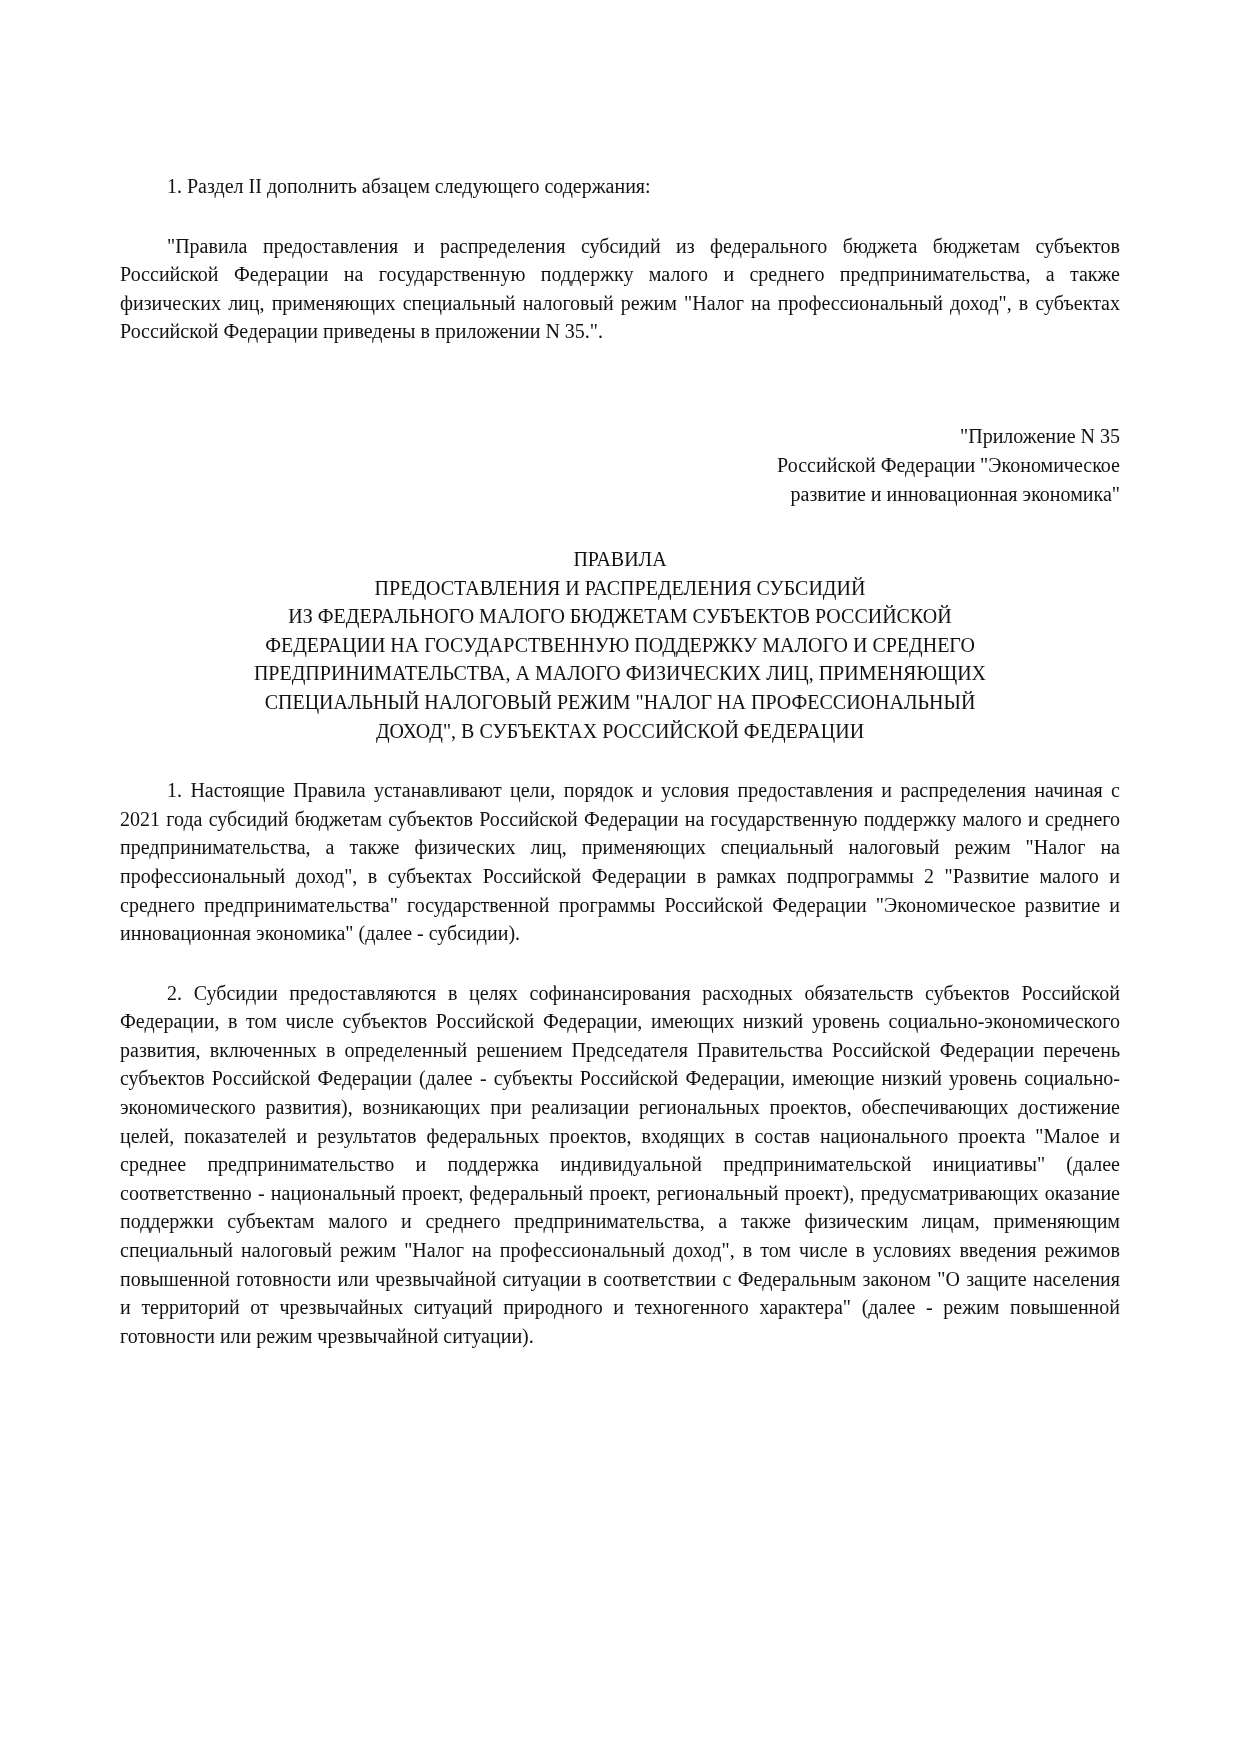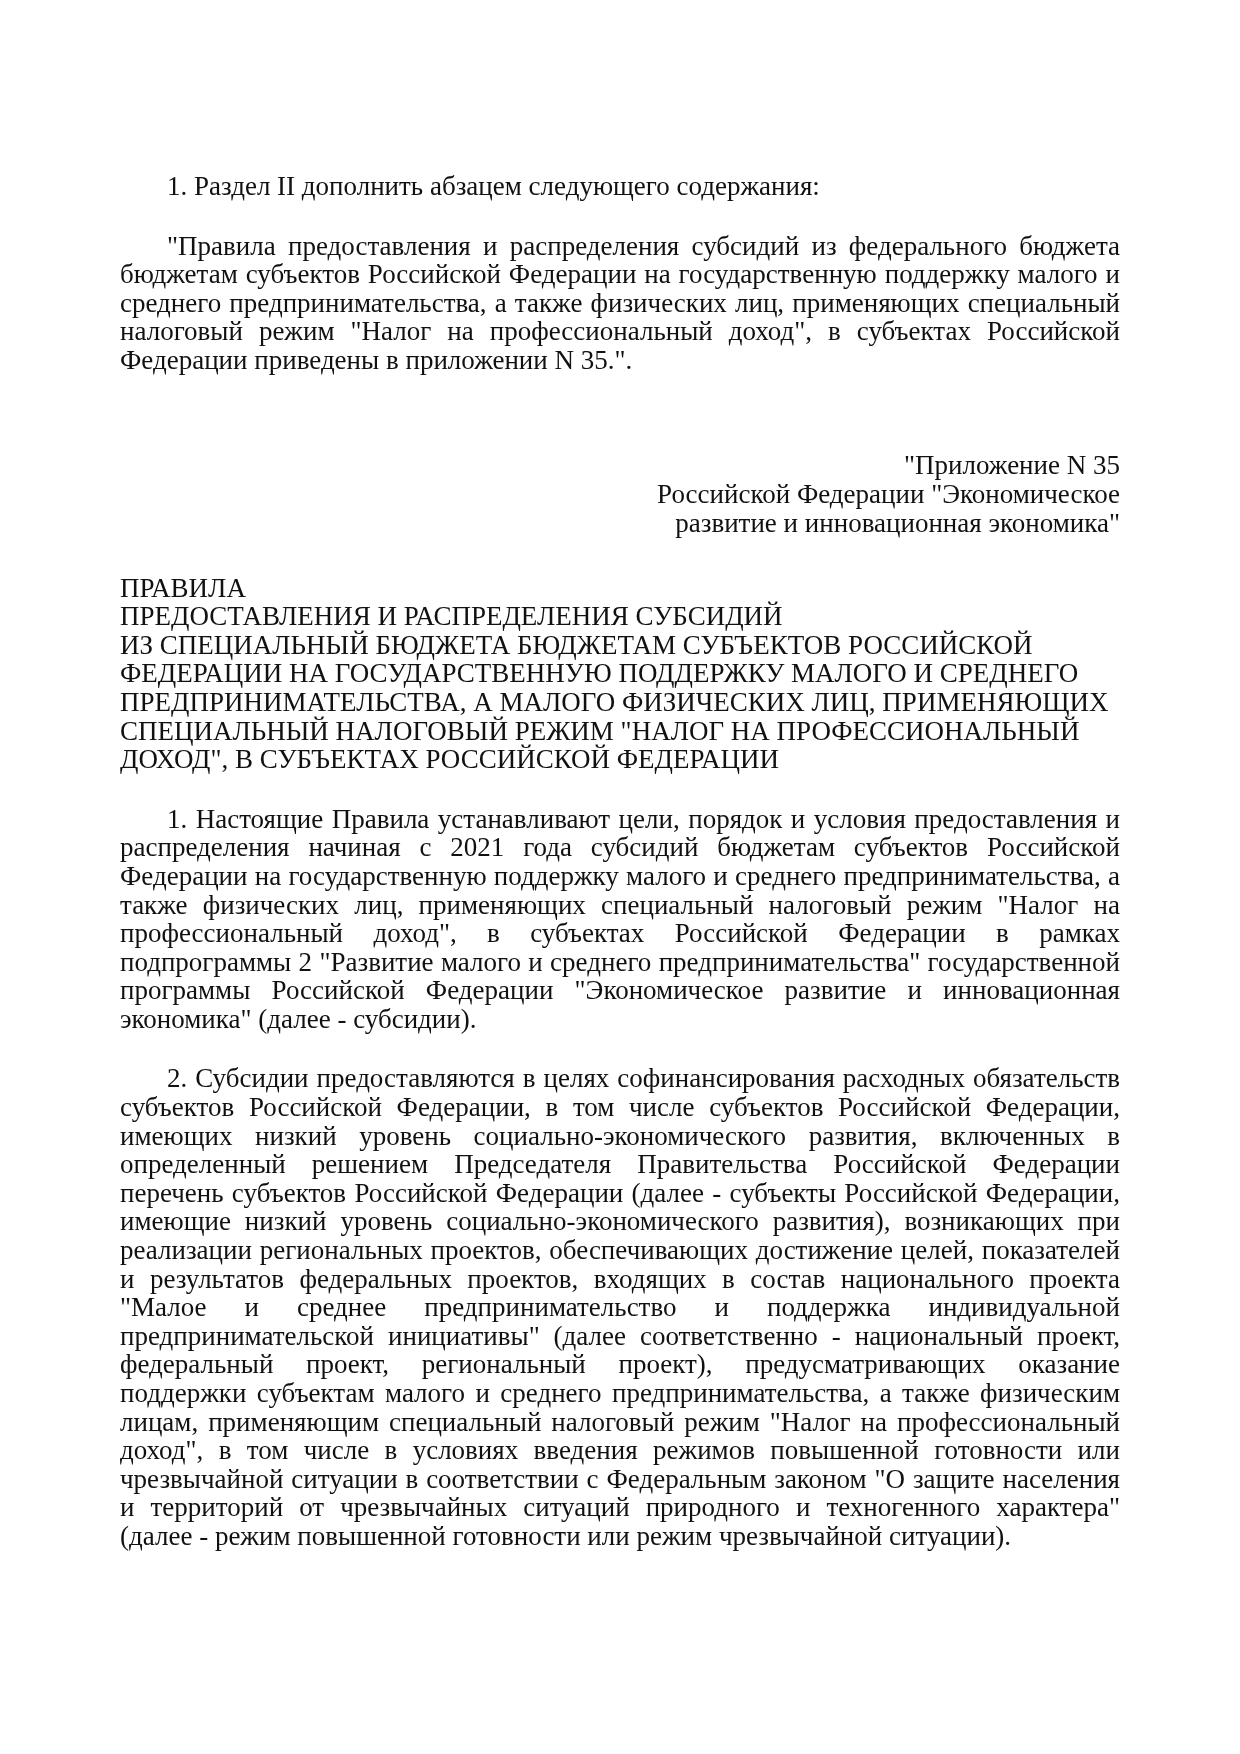--- a/index.html
+++ b/index.html
@@ -13,38 +13,38 @@
     position: relative;
     overflow: hidden;
     font-family: "Liberation Serif", "DejaVu Serif", serif;
     color: #111111;
   }
   .page {
     position: absolute;
     left: 120px;
     top: 172px;
     width: 1000px;
-    font-size: 27px;
+    font-size: 20px;
     line-height: 28.6px;
   }
   .para {
     margin: 0;
     text-align: justify;
     text-indent: 47px;
   }
   .gap-md { height: 31px; }
   .appendix {
     margin-top: 14px;
     text-align: right;
     line-height: 29px;
   }
   .appendix div { white-space: nowrap; }
   .title-block {
     margin-top: 36px;
-    text-align: left;
+    text-align: center;
     line-height: 28.6px;
   }
   .title-block div { white-space: nowrap; }
 </style>
 </head>
 <body>
 
 <div class="page">
 
   <p class="para">1. Раздел II дополнить абзацем следующего содержания:</p>
@@ -58,21 +58,21 @@
 
   <div class="appendix">
     <div>"Приложение N 35</div>
     <div>Российской Федерации "Экономическое</div>
     <div>развитие и инновационная экономика"</div>
   </div>
 
   <div class="title-block">
     <div>ПРАВИЛА</div>
     <div>ПРЕДОСТАВЛЕНИЯ И РАСПРЕДЕЛЕНИЯ СУБСИДИЙ</div>
-    <div>ИЗ СПЕЦИАЛЬНЫЙ БЮДЖЕТА БЮДЖЕТАМ СУБЪЕКТОВ РОССИЙСКОЙ</div>
+    <div>ИЗ ФЕДЕРАЛЬНОГО МАЛОГО БЮДЖЕТАМ СУБЪЕКТОВ РОССИЙСКОЙ</div>
     <div>ФЕДЕРАЦИИ НА ГОСУДАРСТВЕННУЮ ПОДДЕРЖКУ МАЛОГО И СРЕДНЕГО</div>
     <div>ПРЕДПРИНИМАТЕЛЬСТВА, А МАЛОГО ФИЗИЧЕСКИХ ЛИЦ, ПРИМЕНЯЮЩИХ</div>
     <div>СПЕЦИАЛЬНЫЙ НАЛОГОВЫЙ РЕЖИМ "НАЛОГ НА ПРОФЕССИОНАЛЬНЫЙ</div>
     <div>ДОХОД", В СУБЪЕКТАХ РОССИЙСКОЙ ФЕДЕРАЦИИ</div>
   </div>
 
   <div class="gap-md"></div>
 
   <p class="para">1. Настоящие Правила устанавливают цели, порядок и условия предоставления и распределения начиная с 2021 года субсидий бюджетам субъектов Российской Федерации на государственную поддержку малого и среднего предпринимательства, а также физических лиц, применяющих специальный налоговый режим "Налог на профессиональный доход", в субъектах Российской Федерации в рамках подпрограммы 2 "Развитие малого и среднего предпринимательства" государственной программы Российской Федерации "Экономическое развитие и инновационная экономика" (далее - субсидии).</p>
   <div class="gap-md"></div>

